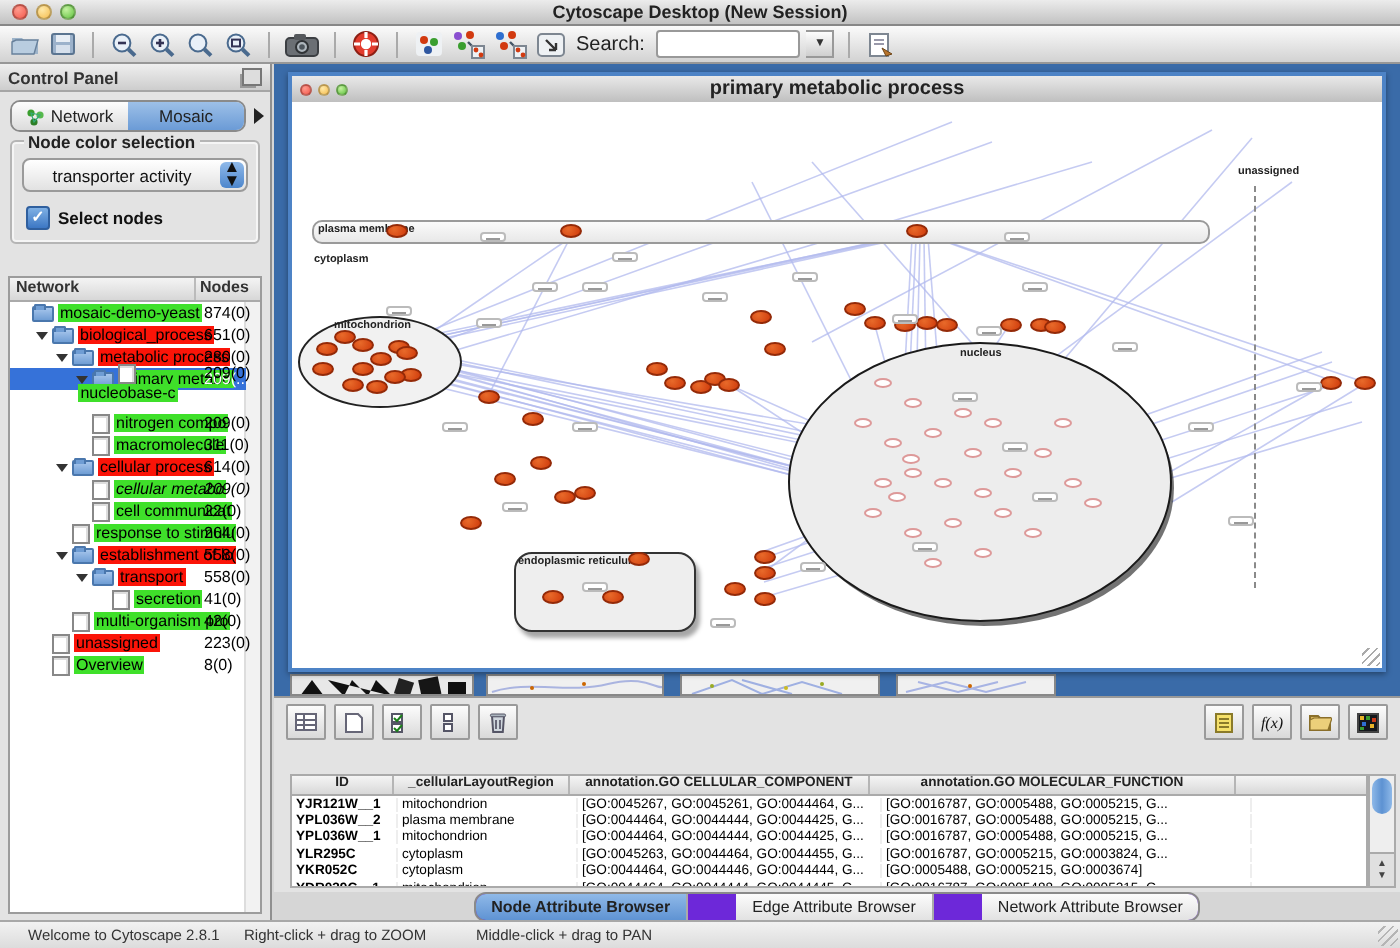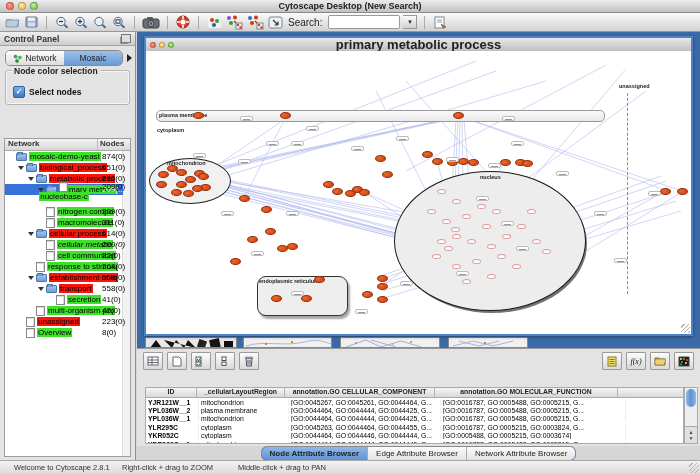--- a/index.html
+++ b/index.html
@@ -70,21 +70,21 @@
   .tlabel.red{background:var(--red);}
   .tcount{position:absolute;left:97px;font-size:8px;color:#000;}
   .trow.sel .tcount{color:#fff;}
   .treescroll{position:absolute;right:0;top:0;bottom:0;width:7px;background:#f2f2f2;border-left:1px solid #ddd;}
   
   .desktop{position:absolute;left:137px;top:32px;width:563px;height:316px;background:var(--desktop);overflow:hidden;}
   .netwin{position:absolute;left:7px;top:4px;width:549px;height:300px;background:#fff;
     border:2px solid #4d83c6;box-sizing:border-box;box-shadow:0 1px 3px rgba(0,0,0,.4);}
   .nwtitle{height:13px;background:linear-gradient(#e9e9e9,#bfbfbf);border-bottom:1px solid #8a8a8a;
     display:flex;align-items:center;position:relative;}
-  .nwtitle .wtitle{font-size:13px;}
+  .nwtitle .wtitle{font-size:10px;}
   .nwlights{display:flex;gap:3px;margin-left:4px;}
   .nwlights .light{width:6px;height:6px;}
   .canvas{position:absolute;left:0;top:13px;right:0;bottom:0;background:#fff;overflow:hidden;}
   .comp-label{position:absolute;font-size:5.5px;font-weight:bold;color:#222;white-space:nowrap;}
   .pm-band{position:absolute;background:linear-gradient(#fafafa,#e8e8e8);border:1px solid #9a9a9a;border-radius:5px;}
   .ellipse{position:absolute;border-radius:50%;}
   .mito{background:#f1f1f1;border:1px solid #222;}
   .nuc{background:#ededed;border:1px solid #1a1a1a;box-shadow:2px 3px 0 -1px rgba(0,0,0,.55);}
   .erbox{position:absolute;background:#eeeeee;border:1px solid #333;border-radius:9px;box-shadow:2px 3px 2px rgba(0,0,0,.35);}
   .dashline{position:absolute;width:0;border-left:1px dashed #8a8a8a;}
@@ -108,41 +108,41 @@
   .trowd{display:flex;height:8.4px;align-items:center;}
   .trowd div{font-size:6.8px;white-space:nowrap;overflow:hidden;padding-left:2px;border-right:1px solid #eee;color:#000;}
   .trowd div:first-child{font-weight:bold;}
   .vscroll{position:absolute;right:2px;top:38px;bottom:2px;width:12px;border:1px solid #aaa;background:#eee;}
   .vthumb{position:absolute;top:1px;left:1px;right:1px;height:18px;border-radius:5px;
     background:linear-gradient(90deg,#8db8e8,#5d92d2,#8db8e8);}
   .varrows{position:absolute;bottom:0;left:0;right:0;height:16px;border-top:1px solid #aaa;
     display:flex;flex-direction:column;align-items:center;justify-content:center;font-size:5px;color:#444;background:#e0e0e0;}
   
   .btabs{position:absolute;left:137px;top:446px;width:563px;height:15px;display:flex;align-items:center;justify-content:center;}
-  .btabgrp{display:flex;border:1px solid #8a8a8a;border-radius:6px;overflow:hidden;height:13px;background:#6d28d9;}
+  .btabgrp{display:flex;border:1px solid #8a8a8a;border-radius:6px;overflow:hidden;height:13px;background:#6d28d9;gap:24px;}
   .btab{display:flex;align-items:center;padding:0 8px;font-size:8px;color:#222;border-right:1px solid #aaa;background:linear-gradient(#fcfcfc,#e2e2e2);}
   .btab:last-child{border-right:none;}
   .btab.sel{background:linear-gradient(#8fb9e8,#5f93d3);font-weight:bold;}
   .statusbar{position:absolute;left:0;bottom:0;width:700px;height:13px;background:linear-gradient(#f2f2f2,#dcdcdc);
     border-top:1px solid #a8a8a8;}
   .statusbar span{position:absolute;top:2px;font-size:7.5px;color:#333;}
   .sgrip{position:absolute;right:1px;bottom:1px;width:10px;height:10px;
     background:repeating-linear-gradient(135deg,transparent,transparent 2px,#b5b5b5 2px,#b5b5b5 3px);}
   svg{display:block;}
 </style>
 </head>
 <body>
 
 <div class="titlebar">
   <div class="lights">
     <div class="light r"></div>
     <div class="light y"></div>
     <div class="light g"></div>
   </div>
-  <div class="wtitle">Cytoscape Desktop (New Search)</div>
+  <div class="wtitle">Cytoscape Desktop (New Session)</div>
 </div>
 
 <div class="toolbar">
   <div class="tbtn">
     <svg width="15" height="12">
         <path d="M1 3 h5 l1 1 h7 v7 h-13 z" fill="#9db3c9" stroke="#5f7globe188" stroke-width="0"></path>
         <path d="M1 5 l2-1 h11 l-2 7 h-11 z" fill="#b9cde0" stroke="#67809b" stroke-width=".7"></path>
       </svg>
   </div>
   <div class="tbtn">
@@ -266,20 +266,27 @@
         <span>Network</span>
       </div>
       <div class="tabseg sel">
         <span>Mosaic</span>
       </div>
     </div>
     <div class="tabarrow"></div>
   </div>
   <div class="grpbox">
     <div class="grplbl">Node color selection</div>
+    <div class="combo">
+      <span>transporter activity</span>
+      <div class="stepper">
+          <span>▲</span>
+          <span>▼</span>
+        </div>
+    </div>
     <div class="chkrow">
       <div class="chk">✓</div>
       <span class="chklbl">Select nodes</span>
     </div>
   </div>
   <div class="treewrap">
     <div class="treehdr">
       <div class="c1">Network</div>
       <div class="c2">Nodes</div>
     </div>

